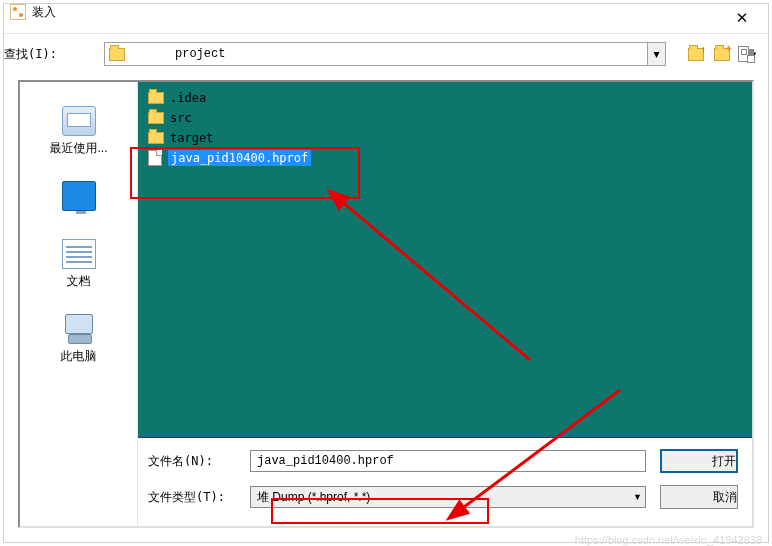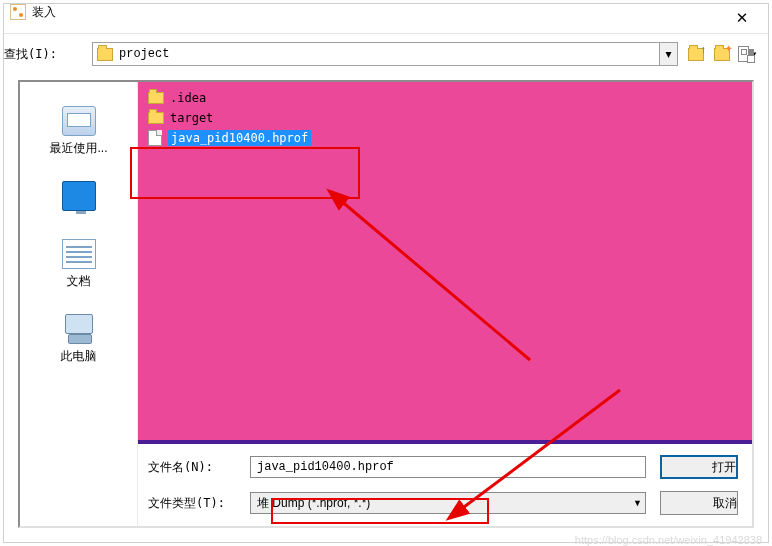--- a/index.html
+++ b/index.html
@@ -37,35 +37,35 @@
   .titlebar .title-text { flex:1; }
   .close-btn {
     width: 40px; height: 28px;
     display:flex; align-items:center; justify-content:center;
     font-size: 15px;
     font-family: Arial, sans-serif;
   }
   .lookin-row {
     display:flex; align-items:center;
     padding: 8px 10px 6px 90px;
-    gap: 8px;
+    gap: 20px;
   }
   .lookin-label { width: 80px; text-align:right; margin-left:-90px; padding-right:10px; }
   .lookin-combo {
     flex:1;
     height: 24px;
     border: 1px solid #a0a0a0;
     background:#fff;
     display:flex; align-items:center;
     padding: 0 4px;
     position: relative;
   }
   .combo-folder-icon { width:16px; height:13px; background:#ffd75e; border:1px solid #caa637; margin-right:6px; position:relative; }
   .combo-folder-icon::before { content:""; position:absolute; top:-4px; left:0; width:7px; height:3px; background:#ffd75e; border:1px solid #caa637; border-bottom:none; }
-  .combo-text { font-family: "Courier New", monospace; }
+  .combo-text { font-family: "Courier New", monospace; margin-left: 44px; }
   .combo-drop {
     position:absolute; right:0; top:0; width:18px; height:22px;
     background:#f0f0f0; border-left:1px solid #a0a0a0;
     display:flex; align-items:center; justify-content:center;
   }
   .tool-icons { display:flex; gap:6px; }
   .tool-ico { width:20px; height:20px; display:flex; align-items:center; justify-content:center; }
   .up-folder { position:relative; width:16px; height:13px; background:#ffd75e; border:1px solid #caa637; }
   .up-folder::before { content:""; position:absolute; top:-4px; left:0; width:7px; height:3px; background:#ffd75e; border:1px solid #caa637; border-bottom:none; }
   .up-folder::after { content:"↑"; position:absolute; right:-3px; top:-6px; color:#2a9d3f; font-size:11px; font-weight:bold; }
@@ -108,35 +108,35 @@
   .ico-pc::before { content:""; position:absolute; left:3px; top:0; width:26px; height:18px; background:#cfe2f3; border:1px solid #6b8aa6; border-radius:2px; }
   .ico-pc::after { content:""; position:absolute; left:6px; bottom:0; width:22px; height:8px; background:#9db9d1; border:1px solid #6b8aa6; border-radius:2px; }
   .ico-net { background: radial-gradient(circle at 35% 30%, #7cc0f4, #1565c0); border-radius:50%; width:30px; height:30px; }
 
   .right-pane {
     flex:1;
     display:flex; flex-direction:column;
   }
   .file-list {
     flex:1;
-    border-bottom: 4px solid #4c1d95;
+    border-bottom: 1px solid #4c1d95;
     padding: 6px 8px;
-    background:#ec4899;
+    background:#0f766e;
     position:relative;
   }
   .fl-item { display:flex; align-items:center; height:20px; gap:6px; padding:0 2px; }
   .fl-item.folder .fico { width:16px; height:12px; background:#ffd75e; border:1px solid #caa637; position:relative; }
   .fl-item.folder .fico::before { content:""; position:absolute; top:-4px; left:0; width:6px; height:3px; background:#ffd75e; border:1px solid #caa637; border-bottom:none; }
   .fl-item.file .fico { width:14px; height:16px; background:#fff; border:1px solid #999; position:relative; }
   .fl-item.file .fico::before { content:""; position:absolute; right:-1px; top:-1px; width:5px; height:5px; background:#eee; border-left:1px solid #999; border-bottom:1px solid #999; }
   .fl-item .txt { font-family: "SimSun", monospace; }
   .fl-item.selected .txt { background:#1e90ff; color:#fff; padding:1px 3px; }
 
   .bottom-fields {
-    padding: 10px 14px 10px 10px;
+    padding: 10px 14px 16px 10px;
     display:grid;
     grid-template-columns: 88px 1fr 78px;
     grid-template-rows: 26px 26px;
     gap: 10px 14px;
     align-items:center;
   }
   .fld-label { text-align:left; font-family:"SimSun", monospace; white-space:nowrap; }
   .text-input {
     height:22px; border:1px solid #888; background:#fff;
     padding:0 6px; font-family:"Courier New", monospace;
@@ -212,20 +212,24 @@
         <div class="pico ico-pc"></div>
         <div class="lbl">此电脑</div>
       </div>
     </div>
 
     <div class="right-pane">
       <div class="file-list">
         <div class="fl-item folder">
           <div class="fico"></div>
           <span class="txt">.idea</span>
+        </div>
+        <div class="fl-item folder">
+          <div class="fico"></div>
+          <span class="txt">src</span>
         </div>
         <div class="fl-item folder">
           <div class="fico"></div>
           <span class="txt">target</span>
         </div>
         <div class="fl-item file selected">
           <div class="fico"></div>
           <span class="txt">java_pid10400.hprof</span>
         </div>
       </div>

